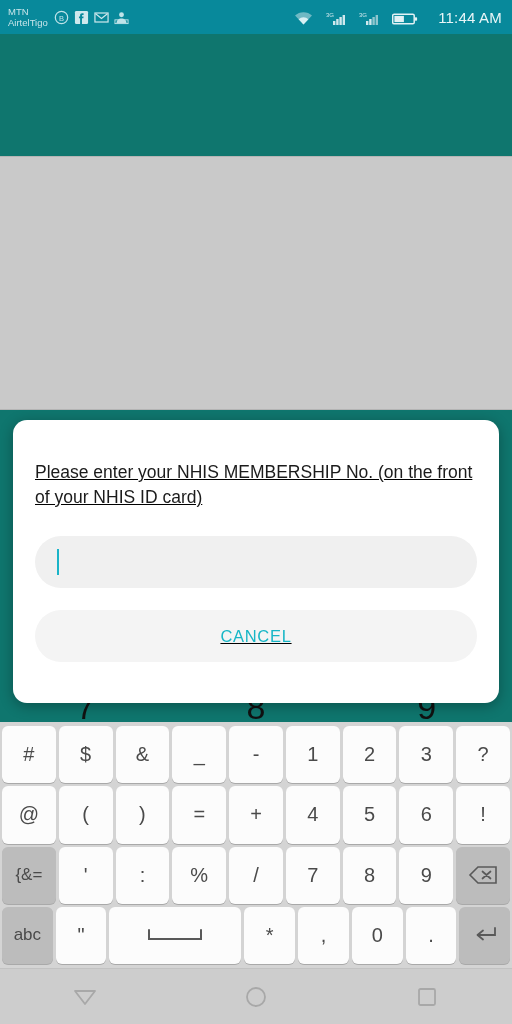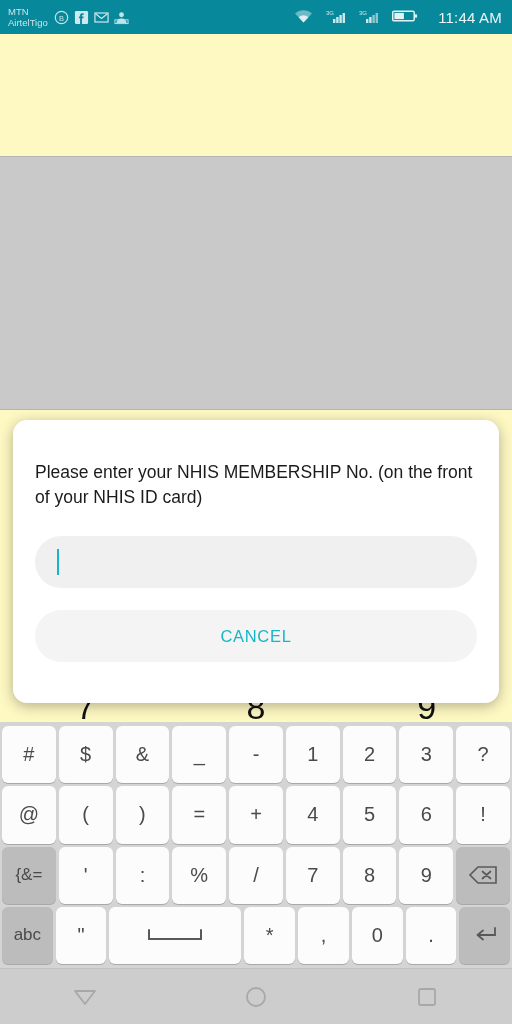--- a/index.html
+++ b/index.html
@@ -1,32 +1,32 @@
 <!DOCTYPE html>
 <html><head>
 <meta charset="utf-8">
 <style>
   * { margin:0; padding:0; box-sizing:border-box; }
   html, body {
     width:512px; height:1024px;
     font-family:"Liberation Sans", sans-serif;
     background:#c9c9c9; overflow:hidden;
   }
-  #screen { position:relative; width:512px; height:1024px; background:#fef9c3; }
+  #screen { position:relative; width:512px; height:1024px; background:#0f766e; }
 
   
   .statusbar{
     position:absolute; top:0; left:0; width:512px; height:34px;
     background:#08899b; display:flex; align-items:center;
     padding:0 10px 0 8px; color:#bfe3e9;
   }
   .carrier{ font-size:9.5px; line-height:11px; color:#c8e5ea; white-space:pre-line; }
   .sb-icons-left{ display:flex; align-items:center; gap:5px; margin-left:6px; }
   .sb-spacer{ flex:1; }
-  .sb-icons-right{ display:flex; align-items:flex-start; gap:13px; }
+  .sb-icons-right{ display:flex; align-items:flex-end; gap:13px; }
   .appicon{ width:15px; height:15px; display:block; }
   .clock{ font-size:15px; color:#eaf6f8; margin-left:7px; letter-spacing:.2px; }
 
   
   .ussd-head{
     position:absolute; top:34px; left:0; width:512px; height:122px;
     display:flex; align-items:center; justify-content:center;
     background:#c9c9c9;
   }
   .ussd-code{ font-size:54px; color:#0d0d0d; letter-spacing:1px; }
@@ -44,20 +44,21 @@
     flex:1; text-align:center; font-size:34px; line-height:26px;
     color:#111; overflow:hidden;
   }
 
   
   .dialog{
     position:absolute; left:13px; top:420px; width:486px; height:283px;
     background:#ffffff; border-radius:14px;
     box-shadow:0 3px 14px rgba(0,0,0,.30);
     padding:40px 22px 0 22px;
+    text-decoration:underline;
   }
   .dialog-msg{
     font-size:17.5px; line-height:25px; color:#1b1b1b;
   }
   .dialog-input{
     margin-top:26px; height:52px; width:100%;
     background:#f0f0f0; border-radius:26px;
     display:flex; align-items:center; padding-left:22px;
   }
   .caret{

